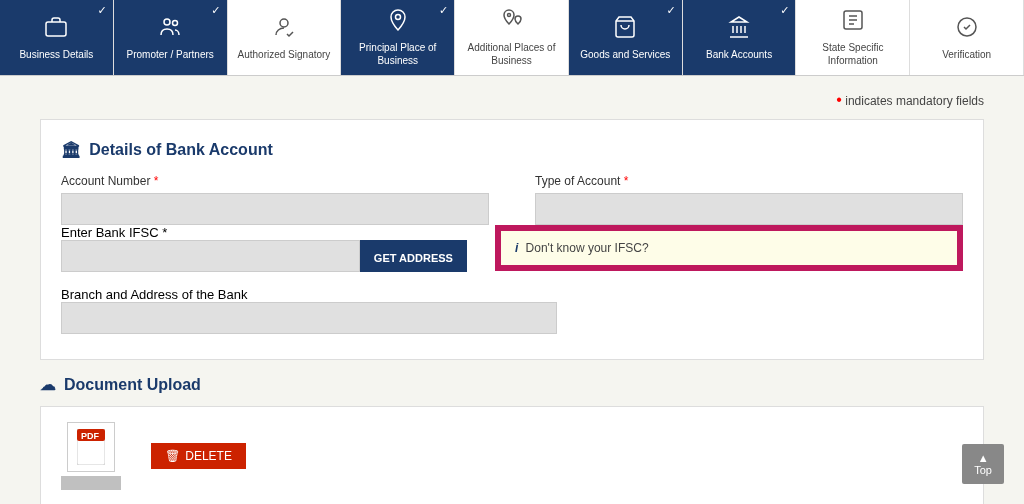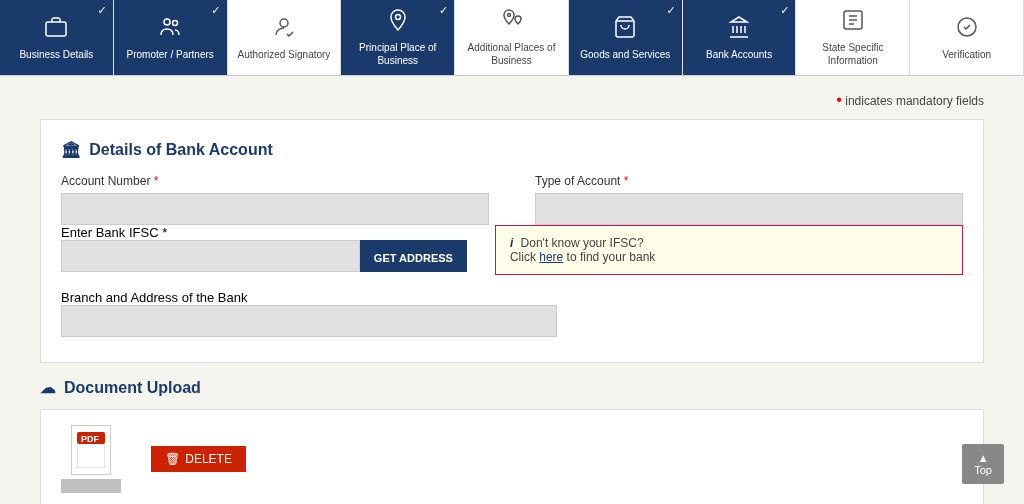--- a/index.html
+++ b/index.html
@@ -159,21 +159,21 @@
       height: 32px;
       cursor: pointer;
       font-size: 11px;
       font-weight: bold;
       white-space: nowrap;
     }
 
     .ifsc-info-box {
       flex: 1;
       background: #fefde8;
-      border: 1px solid #be185d;
+      border: 6px solid #be185d;
       padding: 10px 14px;
       font-size: 12px;
       color: #444;
     }
 
     .ifsc-info-box .info-icon {
       color: #1a3a6b;
       font-style: italic;
       font-weight: bold;
       margin-right: 4px;
@@ -218,21 +218,21 @@
       gap: 30px;
     }
 
     .pdf-icon-container {
       display: flex;
       flex-direction: column;
       align-items: center;
     }
 
     .pdf-icon {
-      width: 40px;
+      width: 48px;
       height: 50px;
       background: #fff;
       border: 1px solid #ccc;
       display: flex;
       align-items: center;
       justify-content: center;
       margin-bottom: 4px;
     }
 
     .pdf-label {
@@ -440,23 +440,20 @@
         <div class="ifsc-input-group">
           <input type="text" value="" style="">
           <button class="btn-get-address">GET ADDRESS</button>
         </div>
       </div>
       <div class="ifsc-info-box">
         <div>
           <span class="info-icon">i</span>
           <span>Don't know your IFSC?</span>
         </div>
-        <div>
-          Click <a>here</a> to find your bank
-        </div>
       </div>
     </div>
 
     <div class="branch-row">
       <label>
         <span>Branch and Address of the Bank</span>
       </label>
       <br>
       <input type="text" class="branch-input" value="" style="">
     </div>

